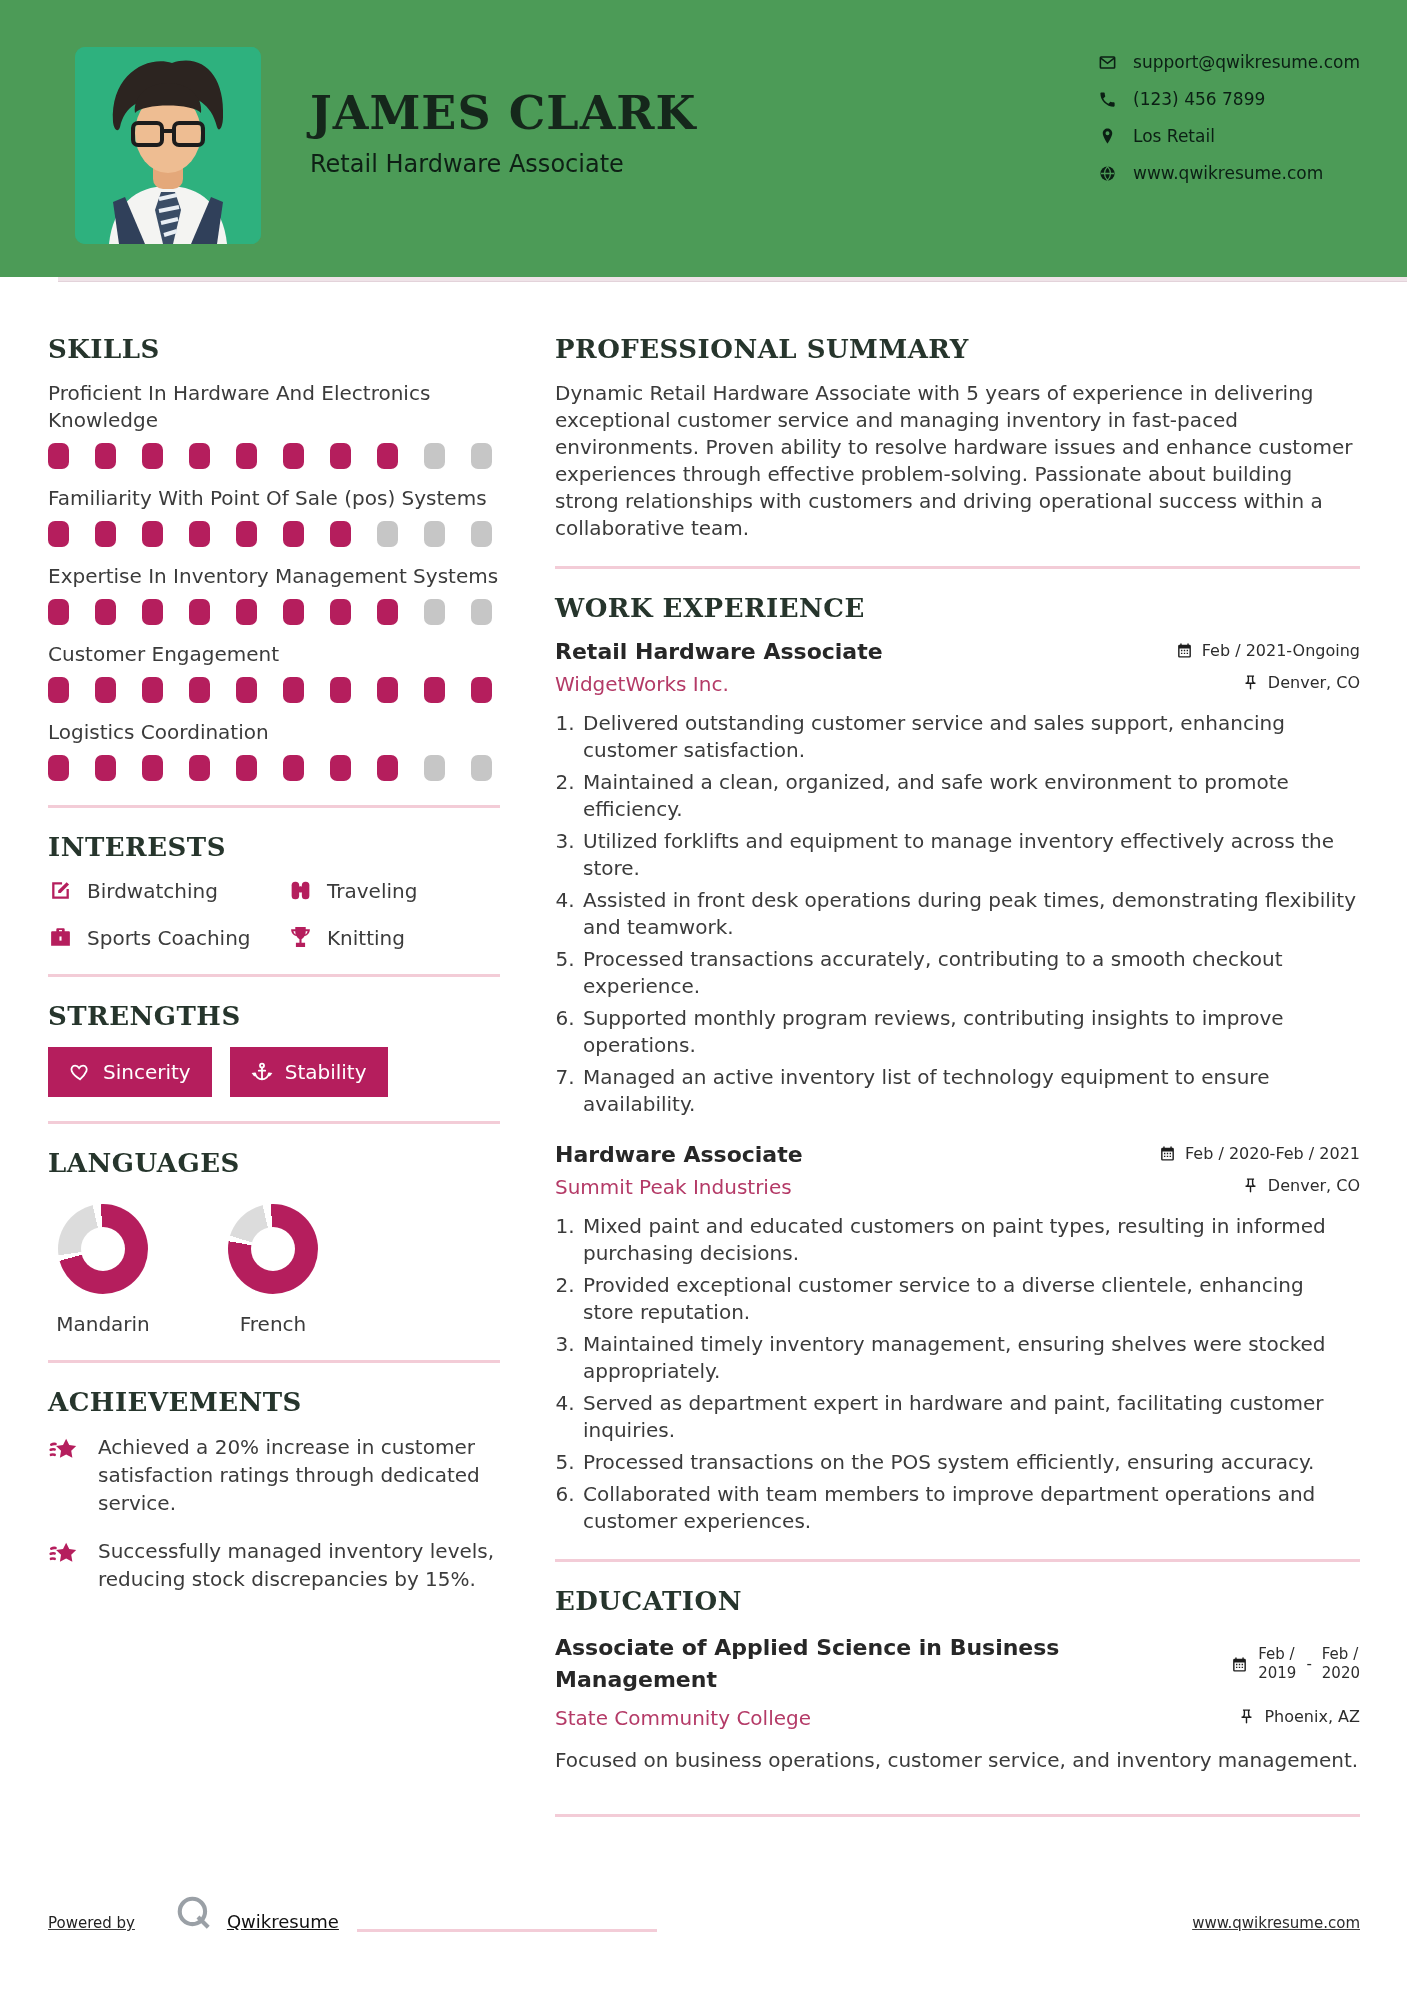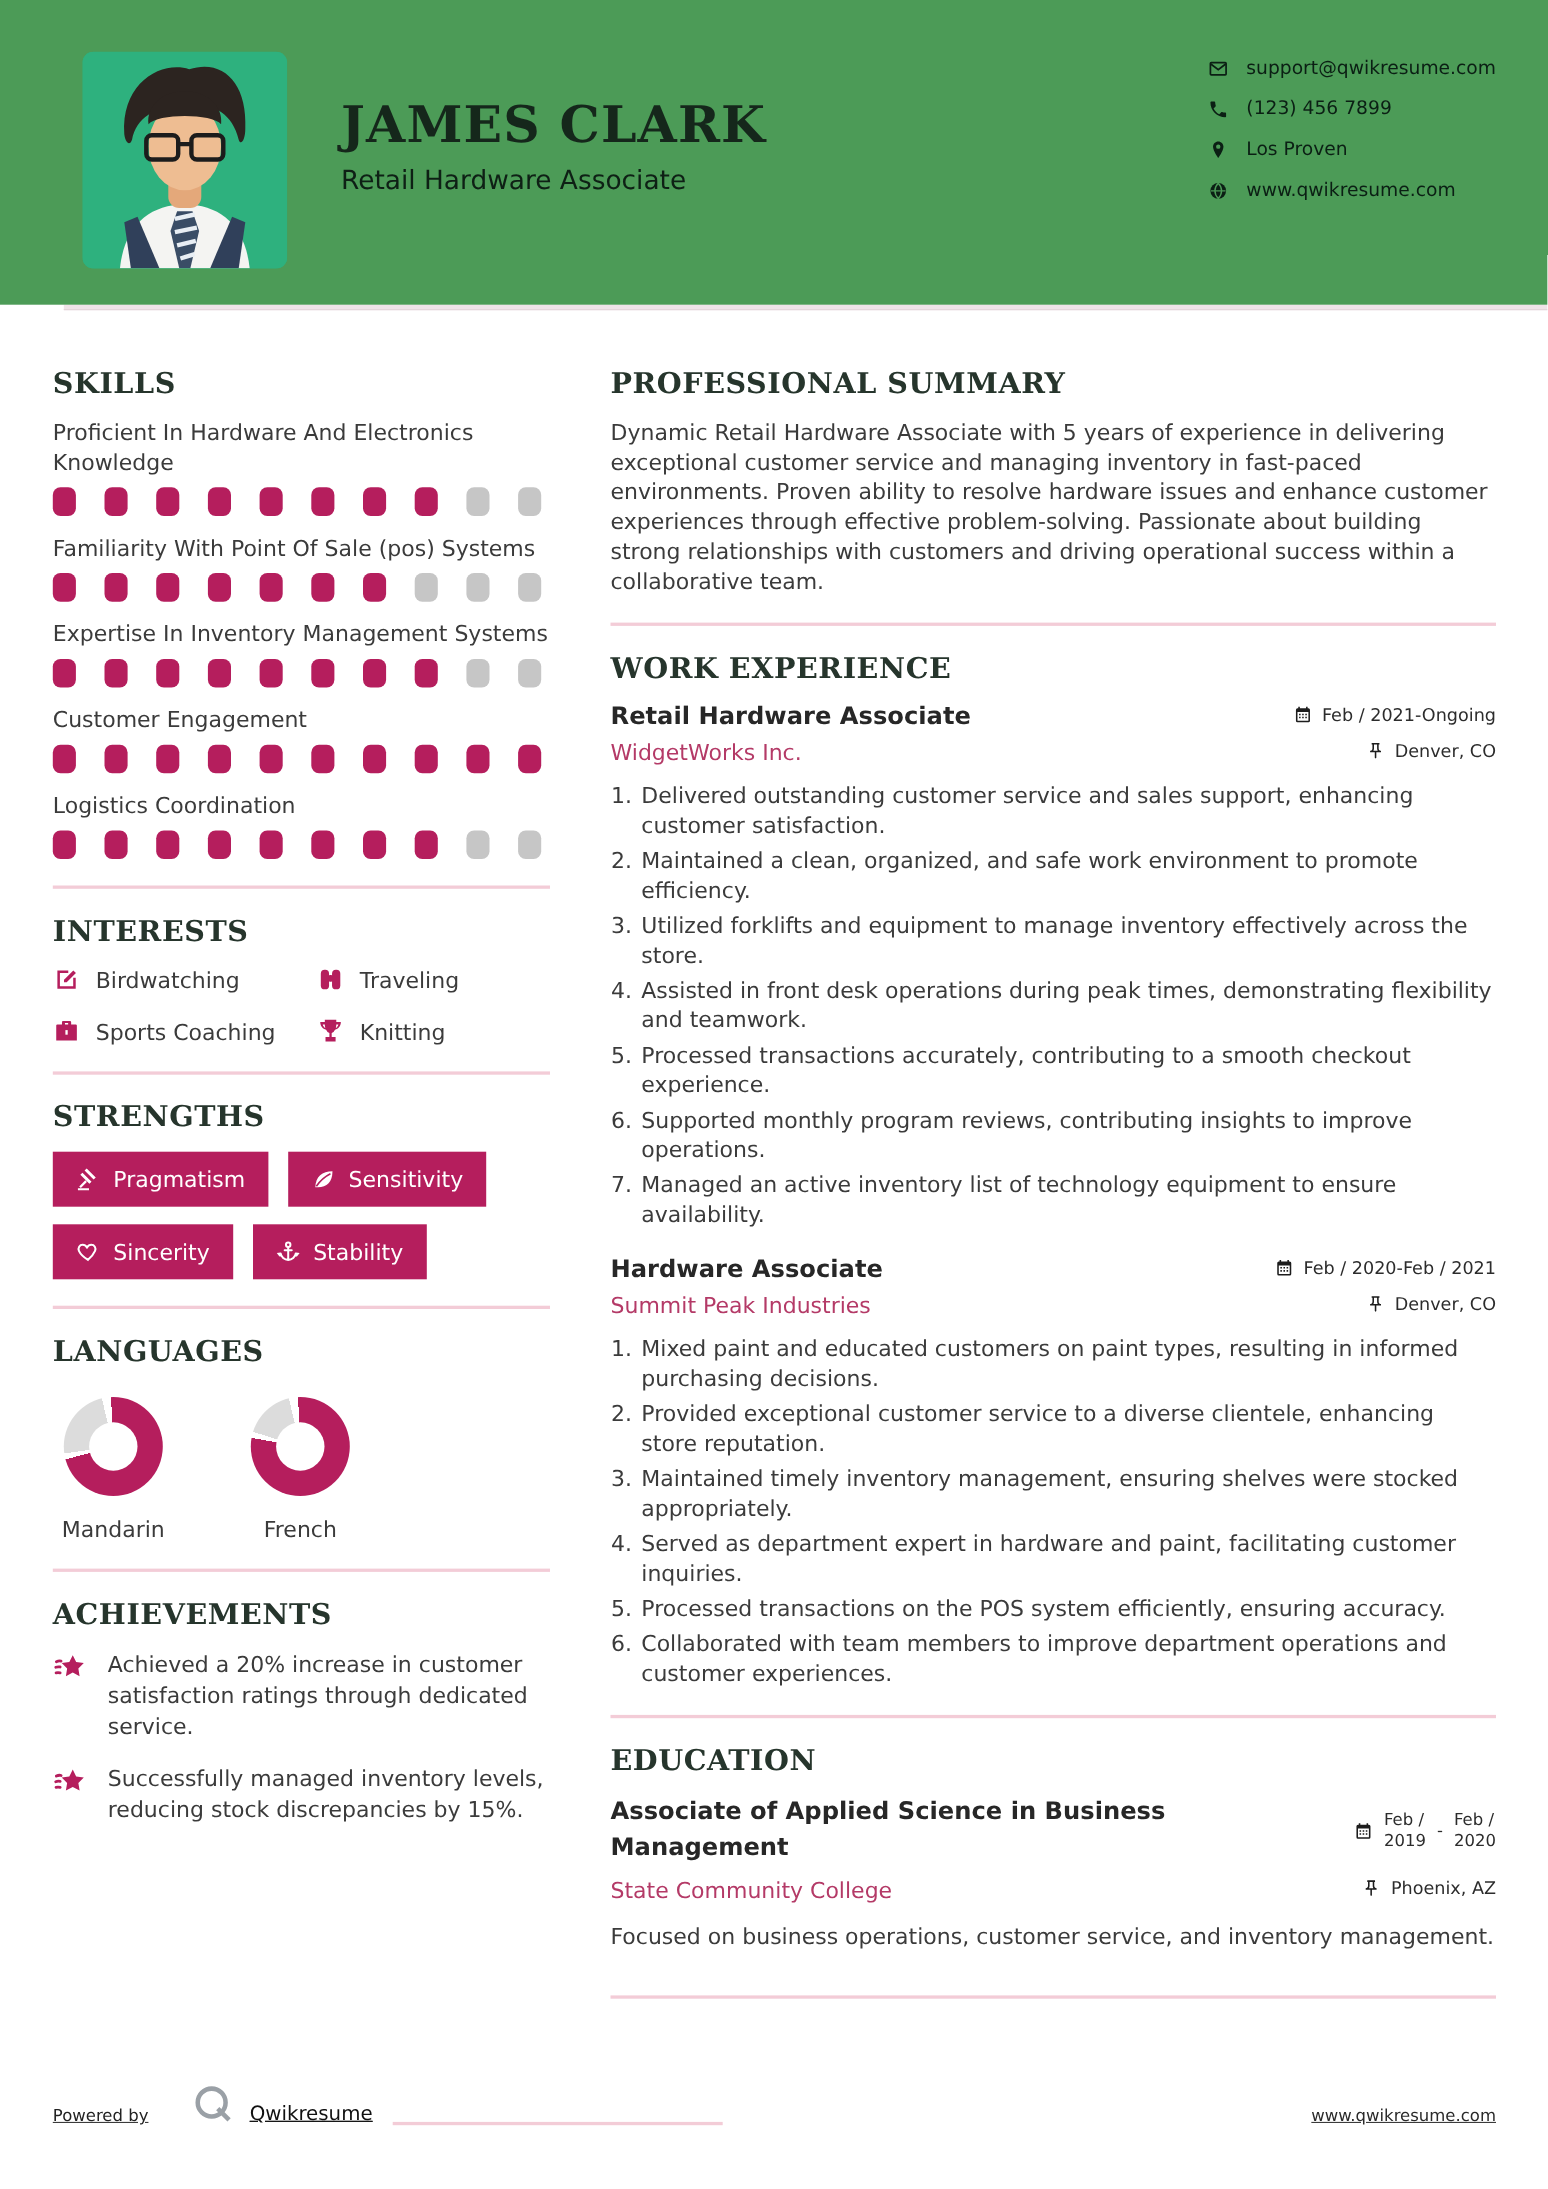--- a/index.html
+++ b/index.html
@@ -142,21 +142,21 @@
             </svg>
           </span>
         <span class="ctxt">(123) 456 7899</span>
       </li>
       <li>
         <span class="ic">
             <svg viewBox="0 0 24 24">
               <path fill="currentColor" d="M12 2C8.7 2 6 4.7 6 8c0 4.5 6 13 6 13s6-8.5 6-13c0-3.3-2.7-6-6-6zm0 8.5A2.5 2.5 0 1 1 12 5.5a2.5 2.5 0 0 1 0 5z"></path>
             </svg>
           </span>
-        <span class="ctxt">Los Proven</span>
+        <span class="ctxt">Los Retail</span>
       </li>
       <li>
         <span class="ic">
             <svg viewBox="0 0 24 24">
               <circle cx="12" cy="12" r="9" fill="currentColor"></circle>
               <path d="M3.6 12h16.8M12 3.3c2.4 2.4 3.8 5.4 3.8 8.7s-1.4 6.3-3.8 8.7c-2.4-2.4-3.8-5.4-3.8-8.7s1.4-6.3 3.8-8.7z" fill="none" stroke="#4c9b57" stroke-width="1.6"></path>
             </svg>
           </span>
         <span class="ctxt">www.qwikresume.com</span>
       </li>
@@ -290,39 +290,20 @@
               </span>
             <span class="int-label">Knitting</span>
           </div>
         </div>
       </section>
 
       <div class="rule"></div>
 
       <section>
         <h2>STRENGTHS</h2>
-        <div class="badge-row">
-          <span class="badge">
-            <span class="ic">
-                <svg viewBox="0 0 24 24">
-                  <path fill="currentColor" d="M8.6 3.4 10.7 1.3l9 9-2.1 2.1-9-9zM6.5 5.5l9 9-2.1 2.1-9-9 2.1-2.1zM9.3 13.1l1.6 1.6-6 6.1L3.3 19.2l6-6.1zM2 21h11v2H2z"></path>
-                </svg>
-              </span>
-            <span>Pragmatism</span>
-          </span>
-          <span class="badge">
-            <span class="ic">
-                <svg viewBox="0 0 24 24">
-                  <path fill="currentColor" d="M4 20C4 9.5 11 4 21 4c0 10.5-5.5 16-14.5 16H4z"></path>
-                  <path d="M5 19C9 13 13 9.5 19 6.5" stroke="#b51e5d" stroke-width="1.6" fill="none"></path>
-                </svg>
-              </span>
-            <span>Sensitivity</span>
-          </span>
-        </div>
         <div class="badge-row">
           <span class="badge">
             <span class="ic">
                 <svg viewBox="0 0 24 24">
                   <path d="M12 20s-7-4.5-9-9c-1.2-2.8.6-6 3.7-6 1.9 0 3.3 1 4.3 2.6C12 6 13.4 5 15.3 5c3.1 0 4.9 3.2 3.7 6-2 4.5-7 9-7 9z" fill="none" stroke="currentColor" stroke-width="2"></path>
                 </svg>
               </span>
             <span>Sincerity</span>
           </span>
           <span class="badge">

